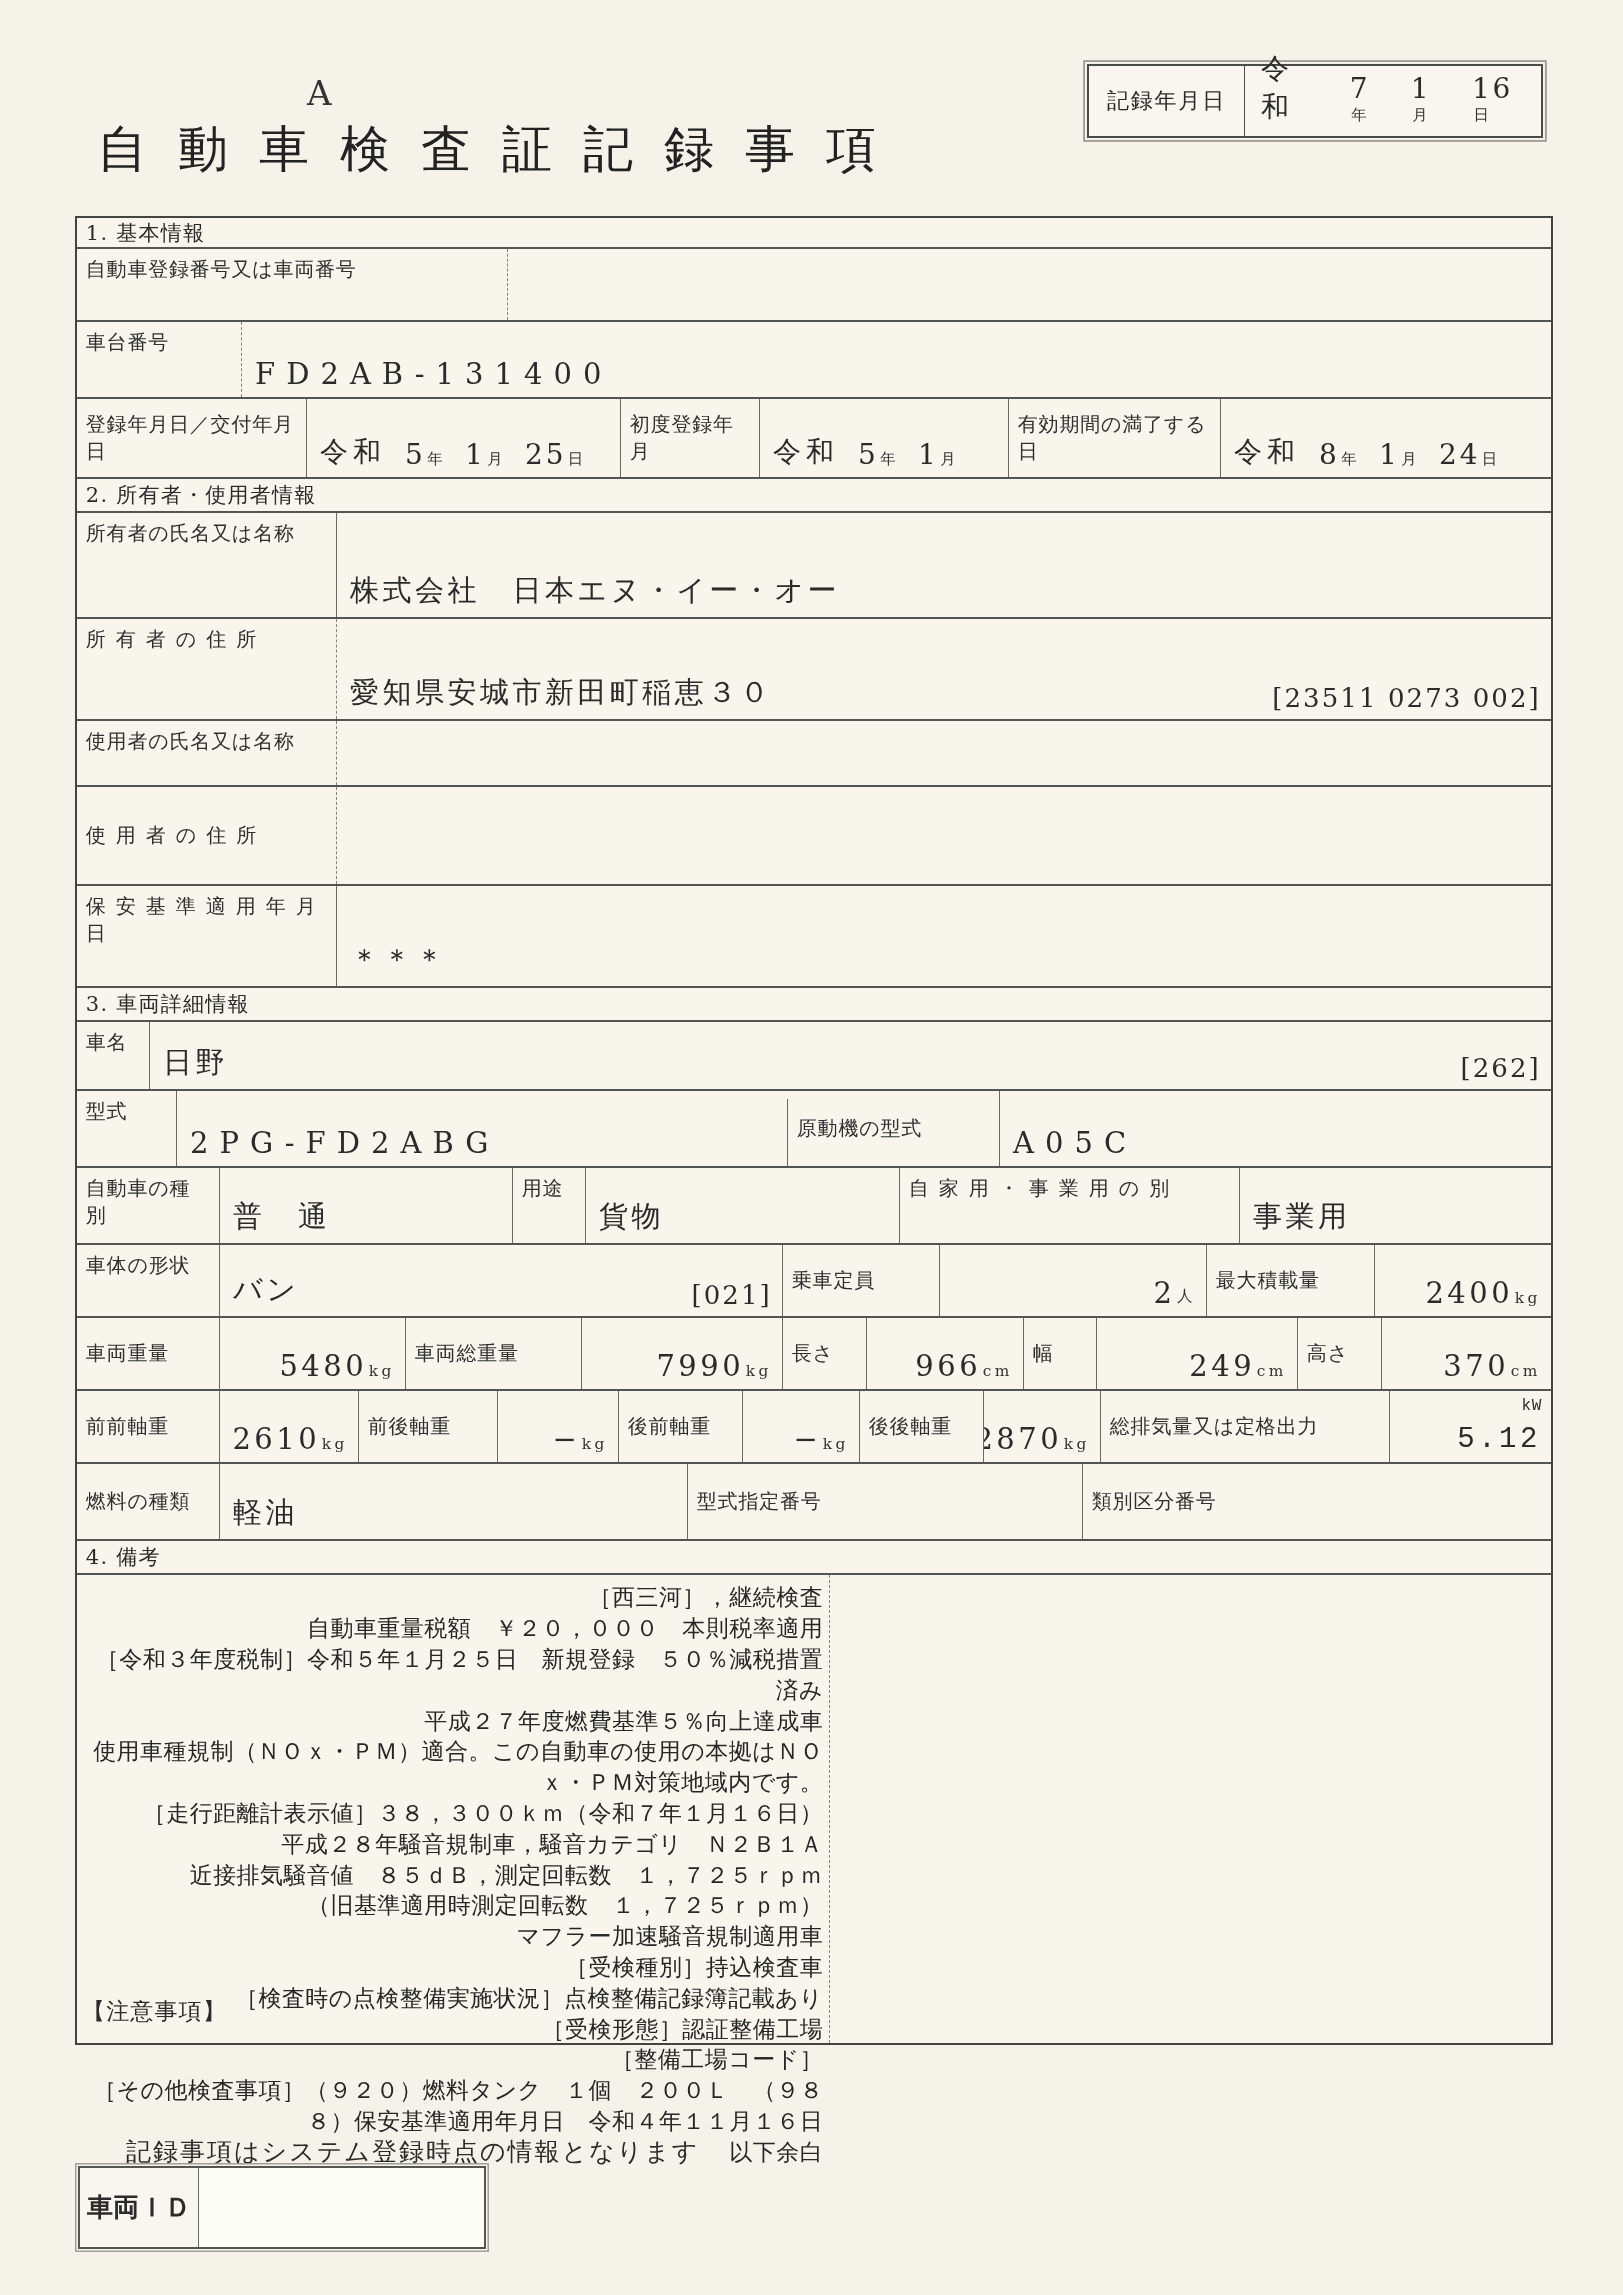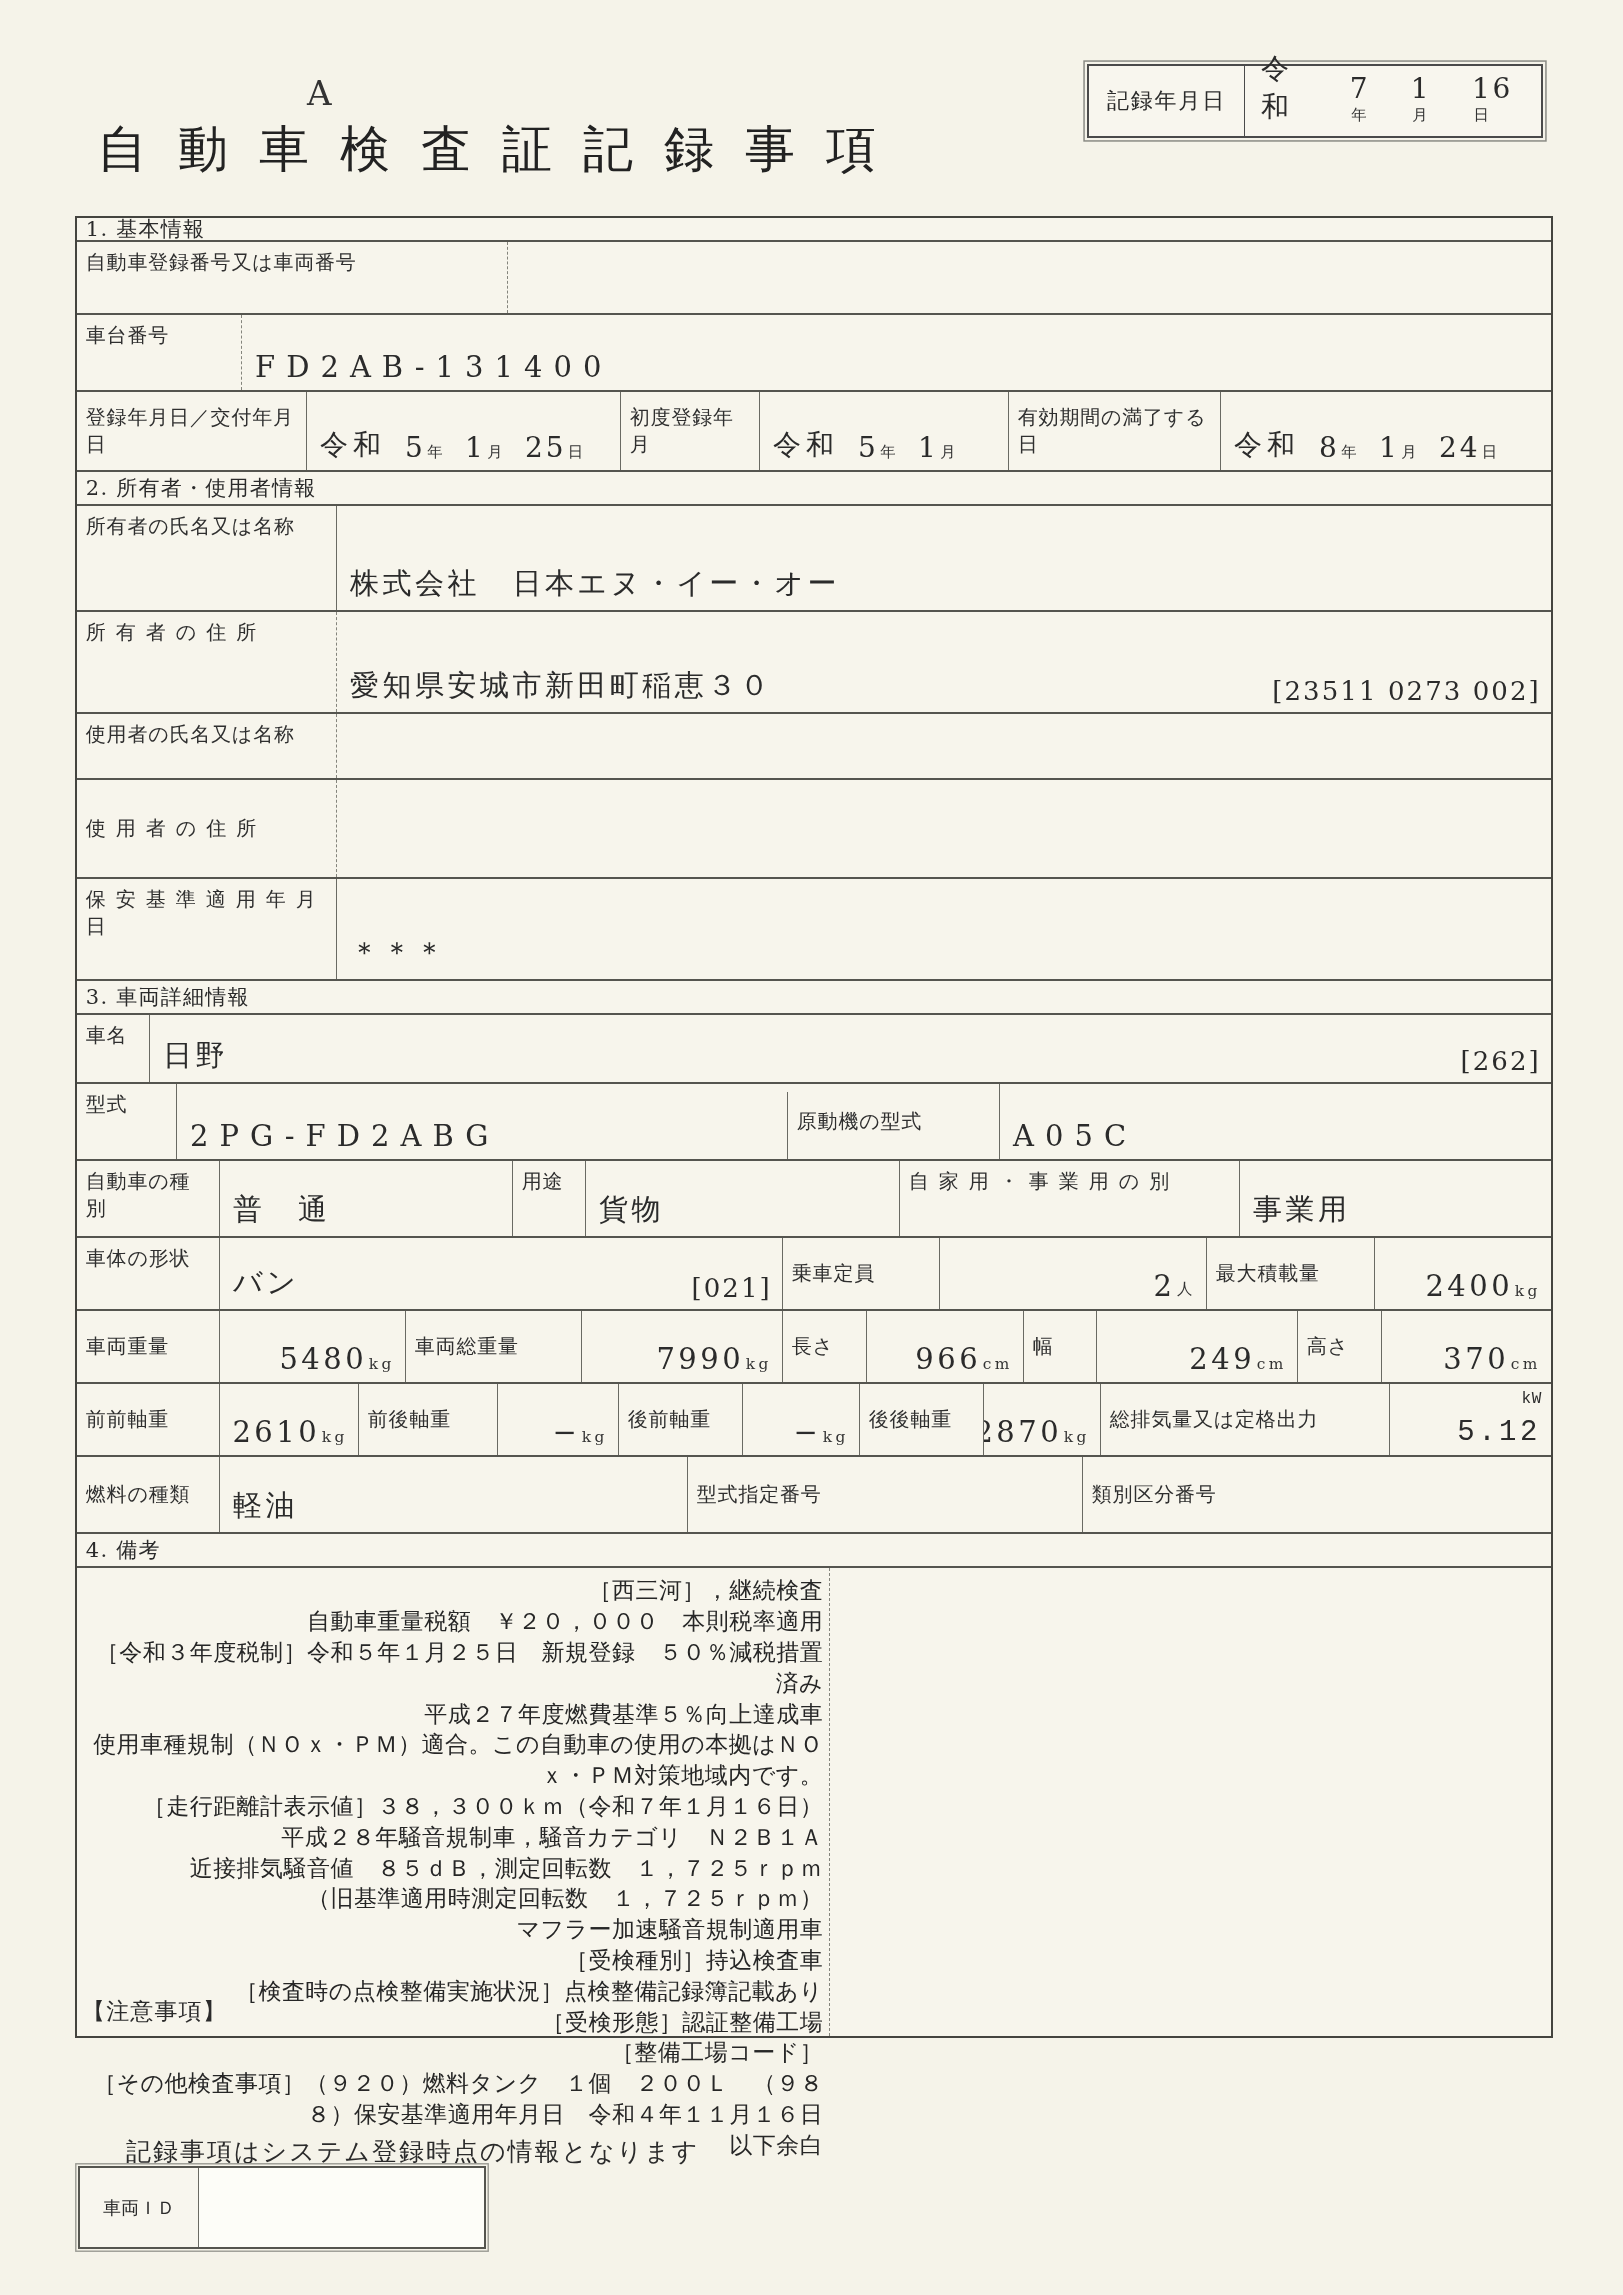--- a/index.html
+++ b/index.html
@@ -63,42 +63,42 @@
   .remark-line{font-size:23px;line-height:1.34;letter-spacing:.02em;white-space:nowrap;color:#262626;}
   .remarks-right{flex:1;}
   
   .notice-head{position:absolute;left:82px;top:1996px;font-size:23px;letter-spacing:.05em;}
   .notice-line{position:absolute;left:126px;top:2119px;font-size:25px;letter-spacing:.08em;margin-top:16px;}
   .vid-box{
     position:absolute;left:78px;top:2166px;width:404px;height:79px;
     border:2.2px solid #55554f;background:#f8f6ee;display:flex;
     box-shadow:0 0 0 1.5px #f5f3e9,0 0 0 2.9px #9a9a92;
   }
-  .vid-label{width:118px;border-right:1.5px solid #6a6a63;display:flex;align-items:center;justify-content:center;font-size:18px;}
+  .vid-label{width:118px;border-right:1.5px solid #6a6a63;display:flex;align-items:center;justify-content:center;font-size:26px;font-weight:bold;}
   .vid-value{flex:1;background:#fdfdf8;}
 </style>
 </head>
 <body>
 
 <div class="marker">A</div>
 <div class="doc-title">自動車検査証記録事項</div>
 
 <div class="record-box">
   <div class="rlabel">記録年月日</div>
   <div class="rdate">
     <span class="era">令和</span>
     <span><span class="dnum">7</span><span class="u">年</span></span>
     <span><span class="dnum">1</span><span class="u">月</span></span>
     <span><span class="dnum">16</span><span class="u">日</span></span>
   </div>
 </div>
 
 <div class="table">
 
-  <div class="row sec" style="height:24px">1. 基本情報</div>
+  <div class="row sec" style="height:31px">1. 基本情報</div>
 
   <div class="row" style="height:73px">
     <div class="c dash l" style="width:431px">自動車登録番号又は車両番号</div>
     <div class="c grow v"></div>
   </div>
 
   <div class="row" style="height:77px">
     <div class="c dash l" style="width:165px">車台番号</div>
     <div class="c grow v wide">FD2AB-131400</div>
   </div>

